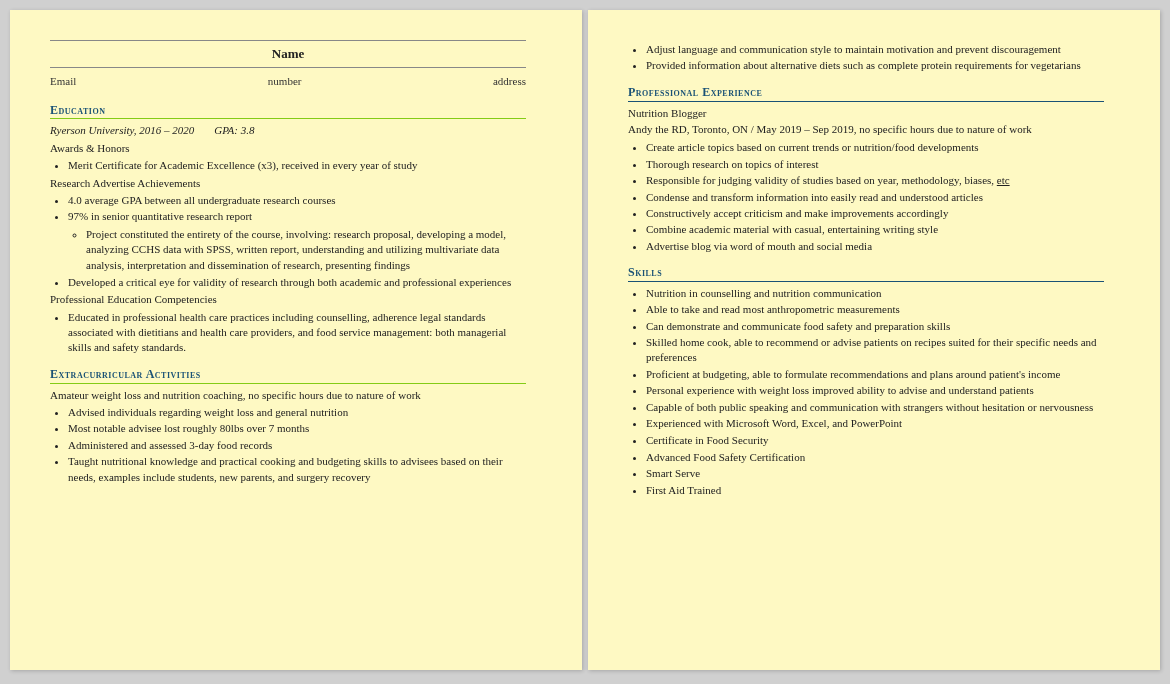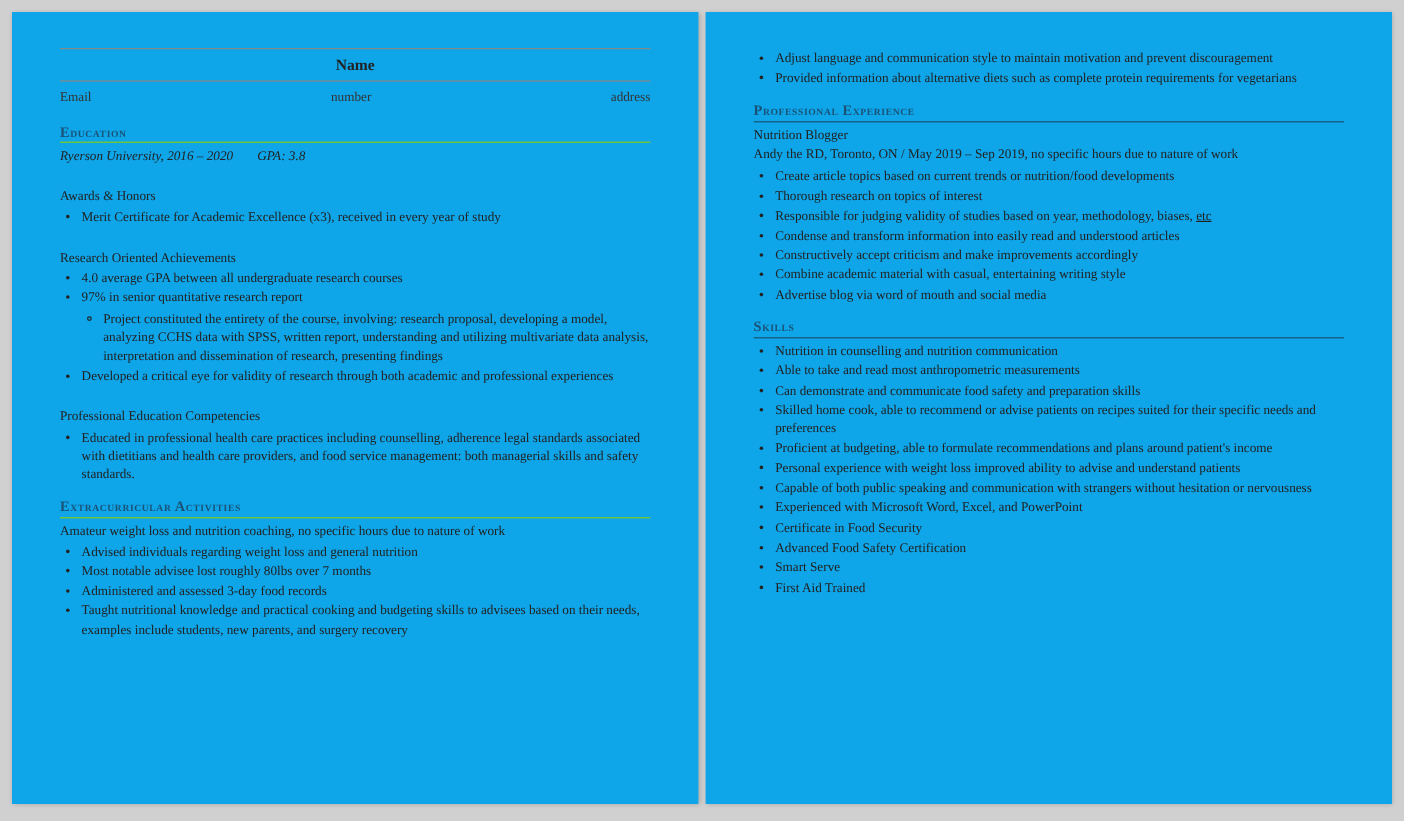--- a/index.html
+++ b/index.html
@@ -12,22 +12,22 @@
       align-items: flex-start;
       min-height: 684px;
       padding: 10px;
     }
     .pages-container {
       display: flex;
       gap: 6px;
       width: 1150px;
     }
     .page {
-      background: #0ea5e9;
-      padding: 30px 40px 30px 40px;
+      background: #fef9c3;
+      padding: 30px 56px 30px 40px;
       width: 648px;
       min-height: 660px;
       box-shadow: 1px 1px 4px rgba(0,0,0,0.2);
       font-size: 11px;
       color: #222;
       line-height: 1.4;
     }
     
     .header-lines {
       border-top: 1.5px solid #888;
@@ -76,21 +76,21 @@
       margin-bottom: 2px;
     }
     ul li {
       margin-bottom: 1px;
     }
     ul ul {
       list-style-type: circle;
     }
     .sub-heading {
       font-size: 11px;
-      margin-top: 18px;
+      margin-top: 2px;
       margin-bottom: 2px;
     }
     
     .p2-section-heading {
       color: #1a5276;
       font-variant: small-caps;
       font-size: 12px;
       font-weight: bold;
       border-bottom: 1px solid #1a5276;
       margin-bottom: 4px;
@@ -131,21 +131,21 @@
     <div class="edu-row">
       <span>Ryerson University, 2016 – 2020</span>
       <span>GPA: 3.8</span>
     </div>
 
     <p class="sub-heading">Awards &amp; Honors</p>
     <ul>
       <li><span>Merit Certificate for Academic Excellence (x3), received in every year of study</span></li>
     </ul>
 
-    <p class="sub-heading">Research Oriented Achievements</p>
+    <p class="sub-heading">Research Advertise Achievements</p>
     <ul>
       <li><span>4.0 average GPA between all undergraduate research courses</span></li>
       <li>
         <span>97% in senior quantitative research report</span>
         <ul>
           <li><span>Project constituted the entirety of the course, involving: research proposal, developing a model, analyzing CCHS data with SPSS, written report, understanding and utilizing multivariate data analysis, interpretation and dissemination of research, presenting findings</span></li>
         </ul>
       </li>
       <li><span>Developed a critical eye for validity of research through both academic and professional experiences</span></li>
     </ul>

